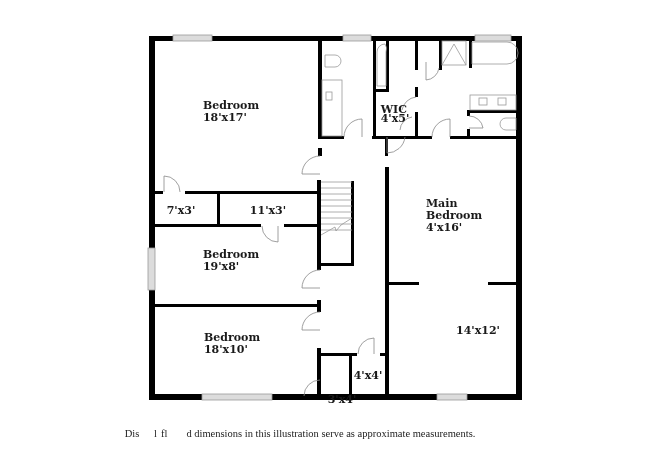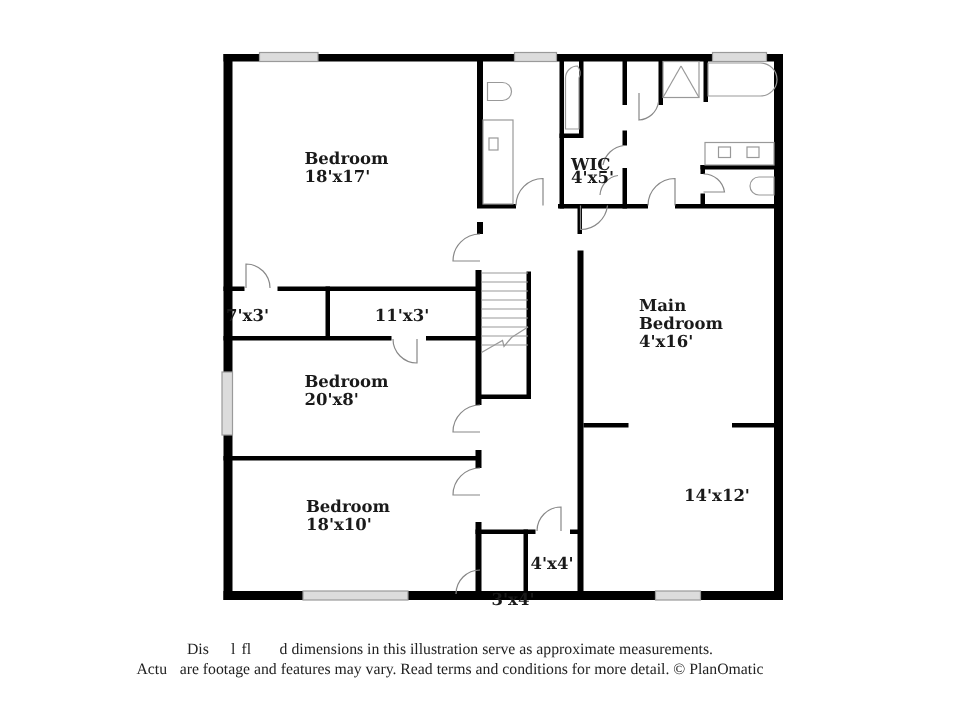--- a/index.html
+++ b/index.html
@@ -123,29 +123,29 @@
     <rect x="479" y="98" width="8" height="7"></rect>
     <rect x="498" y="98" width="8" height="7"></rect>
     <path d="M516 118 L506 118 A6 6 0 0 0 506 130 L516 130 Z"></path>
   </g>
 </svg>
 
 <div class="lbl" style="left:231px;top:100px;">
   <div>Bedroom</div>
   <div>18'x17'</div>
 </div>
-<div class="lbl" style="left:165px;top:205px;">
+<div class="lbl" style="left:181px;top:205px;">
   <div>7'x3'</div>
 </div>
 <div class="lbl" style="left:268px;top:205px;">
   <div>11'x3'</div>
 </div>
 <div class="lbl" style="left:231px;top:249px;">
   <div>Bedroom</div>
-  <div>20'x8'</div>
+  <div>19'x8'</div>
 </div>
 <div class="lbl" style="left:232px;top:332px;">
   <div>Bedroom</div>
   <div>18'x10'</div>
 </div>
 <div class="lbl" style="left:342px;top:370px;margin-top:24px;">
   <div>3'x4'</div>
 </div>
 <div class="lbl" style="left:368px;top:370px;">
   <div>4'x4'</div>
@@ -158,14 +158,13 @@
   <div>Main</div>
   <div>Bedroom</div>
   <div>4'x16'</div>
 </div>
 <div class="lbl" style="left:478px;top:325px;">
   <div>14'x12'</div>
 </div>
 
 <div class="disclaimer">
   <div>Dis       l  fl         d dimensions in this illustration serve as approximate measurements.</div>
-  <div>Actu    are footage and features may vary. Read terms and conditions for more detail. © PlanOmatic</div>
 </div>
 
 </body></html>

